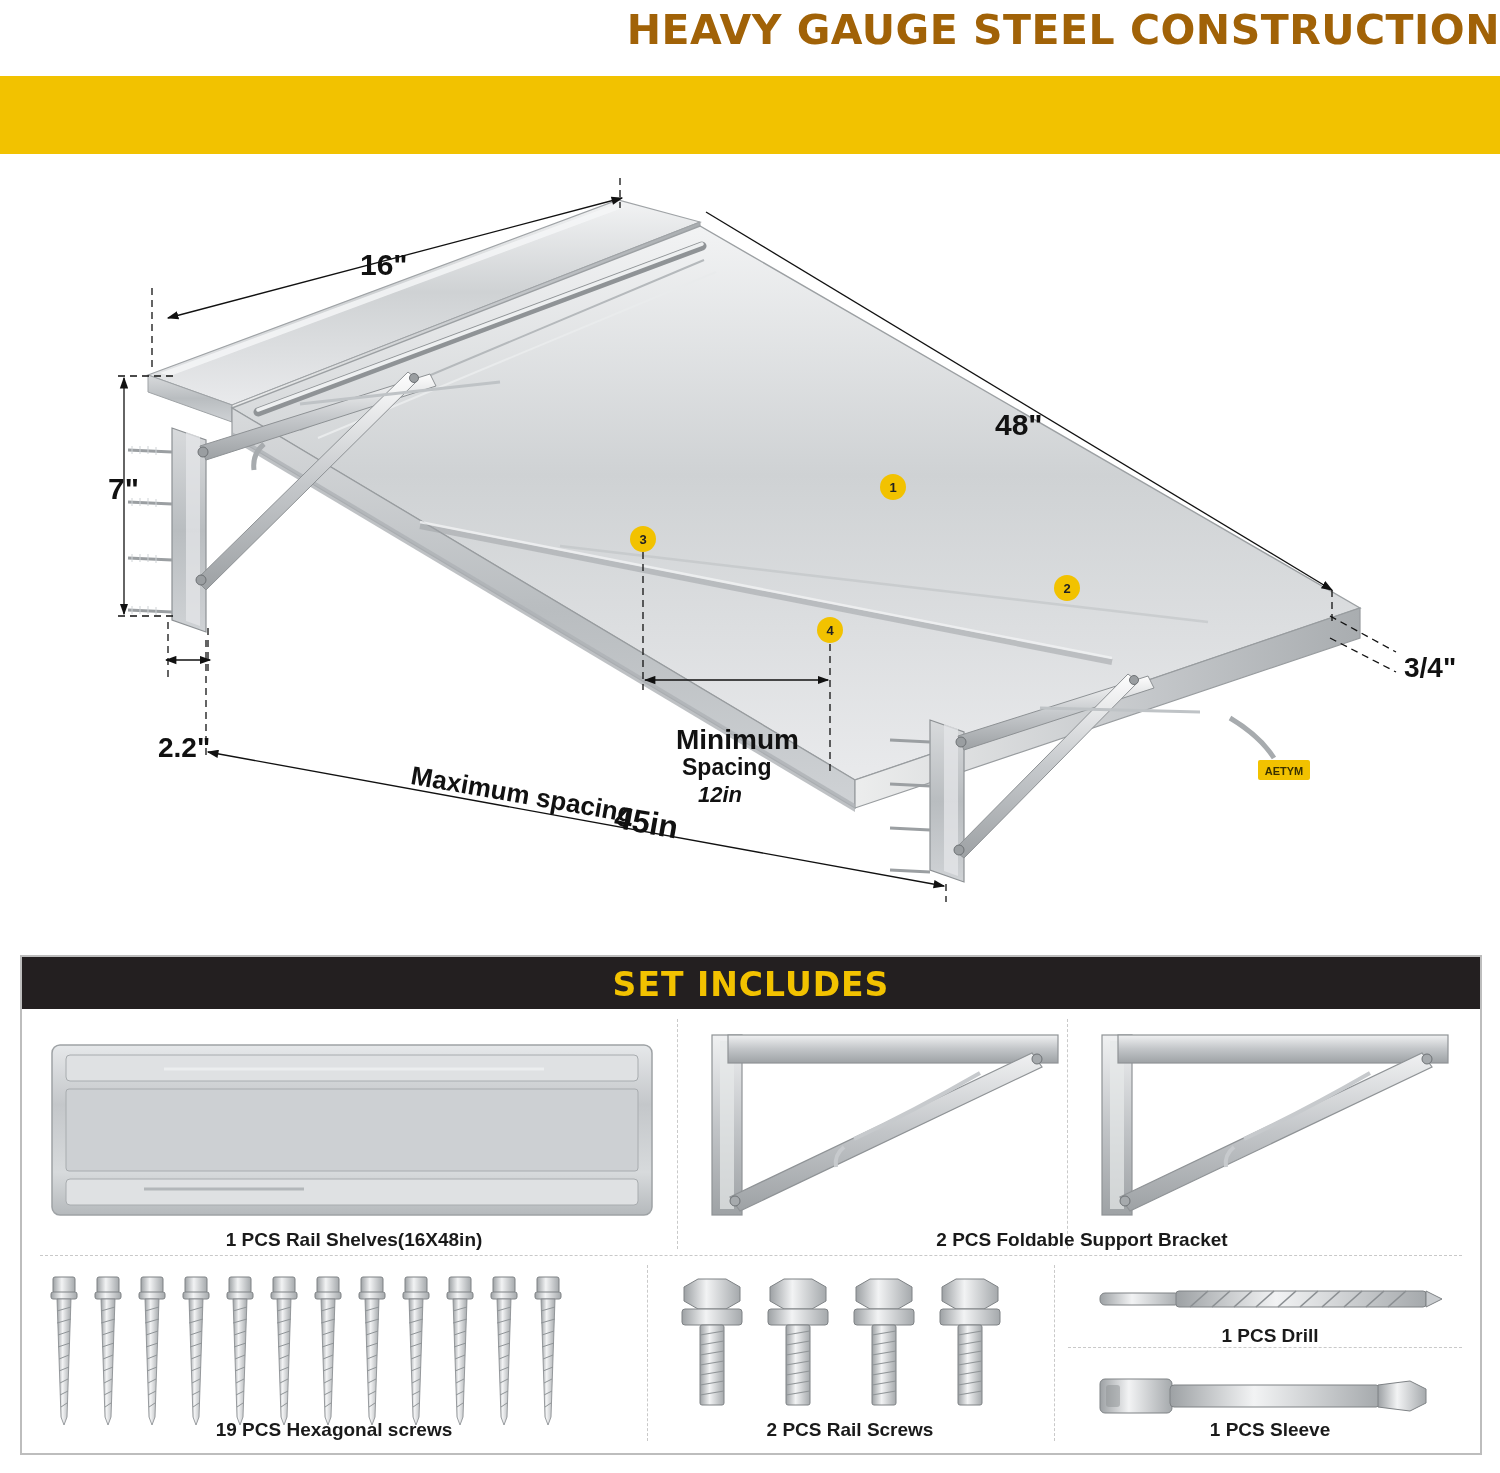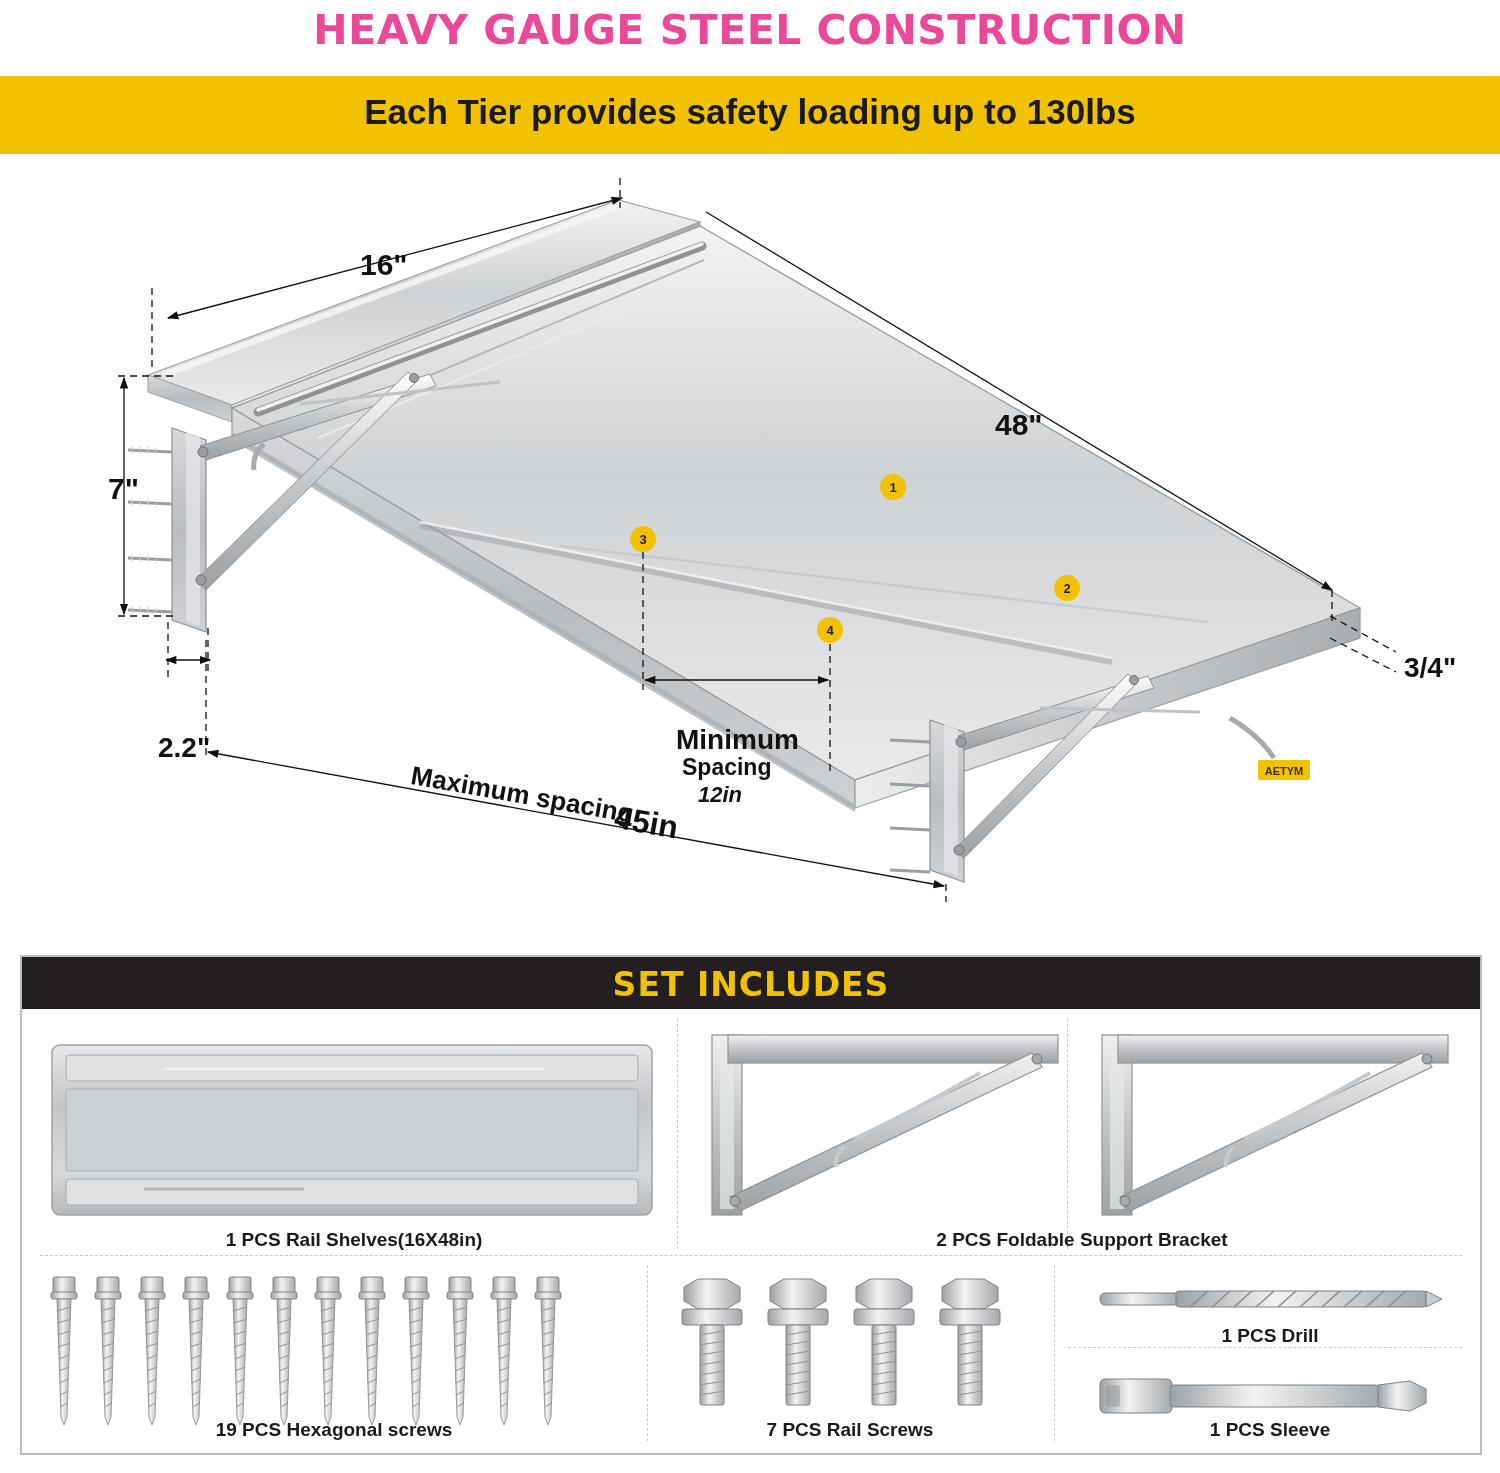--- a/index.html
+++ b/index.html
@@ -14,25 +14,25 @@
     height: 1473px;
     overflow: hidden;
     background: #ffffff;
   }
 
   
   .hdr-title {
     position: absolute;
     left: 0; top: 6px;
     width: 1500px;
-    text-align: center;
+    text-align: right;
     font-size: 41px;
     font-weight: bold;
     letter-spacing: 0.5px;
-    color: #ec4899;
+    color: #a16207;
     font-family: "DejaVu Sans", sans-serif;
   }
   .hdr-band {
     position: absolute;
     left: 0; top: 76px;
     width: 1500px; height: 78px;
     background: #f2c200;
   }
   .hdr-sub {
     position: absolute;
@@ -104,21 +104,20 @@
     color: #1a1a1a;
   }
 </style>
 </head>
 <body>
 
 <div id="page">
 
   <div class="hdr-title">HEAVY GAUGE STEEL CONSTRUCTION</div>
   <div class="hdr-band"></div>
-  <div class="hdr-sub">Each Tier provides safety loading up to 130lbs</div>
 
   <div class="illus">
     <svg width="1500" height="790" viewBox="0 0 1500 790" xmlns="http://www.w3.org/2000/svg">
       <defs>
         <linearGradient id="steelTop" x1="0" y1="0" x2="0" y2="1">
           <stop offset="0%" stop-color="#f2f3f4"></stop>
           <stop offset="45%" stop-color="#cfd2d4"></stop>
           <stop offset="100%" stop-color="#e9eaec"></stop>
         </linearGradient>
         <linearGradient id="steelFace" x1="0" y1="0" x2="0" y2="1">
@@ -442,18 +441,18 @@
     </svg>
 
     <svg width="360" height="70" viewBox="0 0 360 70" style="position:absolute; left:1068px; top:404px;">
       <rect x="10" y="18" width="72" height="34" rx="5" fill="url(#scGrad)" stroke="#7e8285" stroke-width="1"></rect>
       <rect x="16" y="24" width="14" height="22" rx="3" fill="#8d9194" opacity="0.5"></rect>
       <rect x="80" y="24" width="210" height="22" rx="4" fill="url(#scGrad)" stroke="#7e8285" stroke-width="1"></rect>
       <path d="M288,24 L320,20 L336,28 L336,42 L320,50 L288,46 Z" fill="url(#scGrad)" stroke="#7e8285" stroke-width="1"></path>
     </svg>
 
     <div class="cap" style="left:22px; top:462px; width:580px;">19 PCS Hexagonal screws</div>
-    <div class="cap" style="left:648px; top:462px; width:360px;">7 PCS Rail Screws</div>
+    <div class="cap" style="left:648px; top:462px; width:360px;">2 PCS Rail Screws</div>
     <div class="cap" style="left:1068px; top:368px; width:360px;">1 PCS Drill</div>
     <div class="cap" style="left:1068px; top:462px; width:360px;">1 PCS Sleeve</div>
   </div>
 
 </div>
 
 </body></html>

